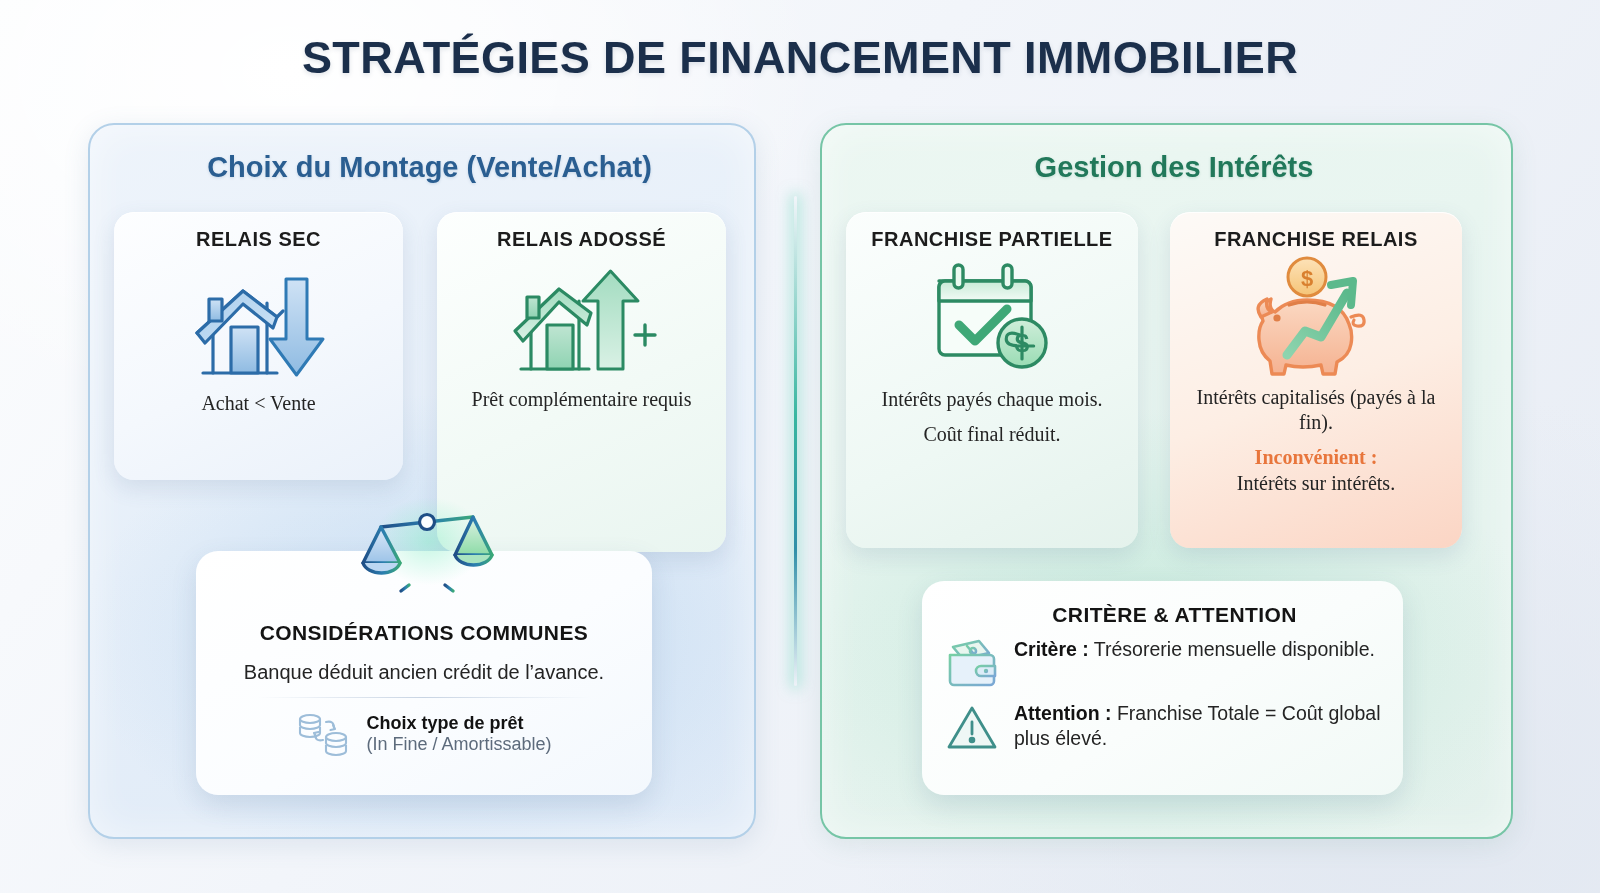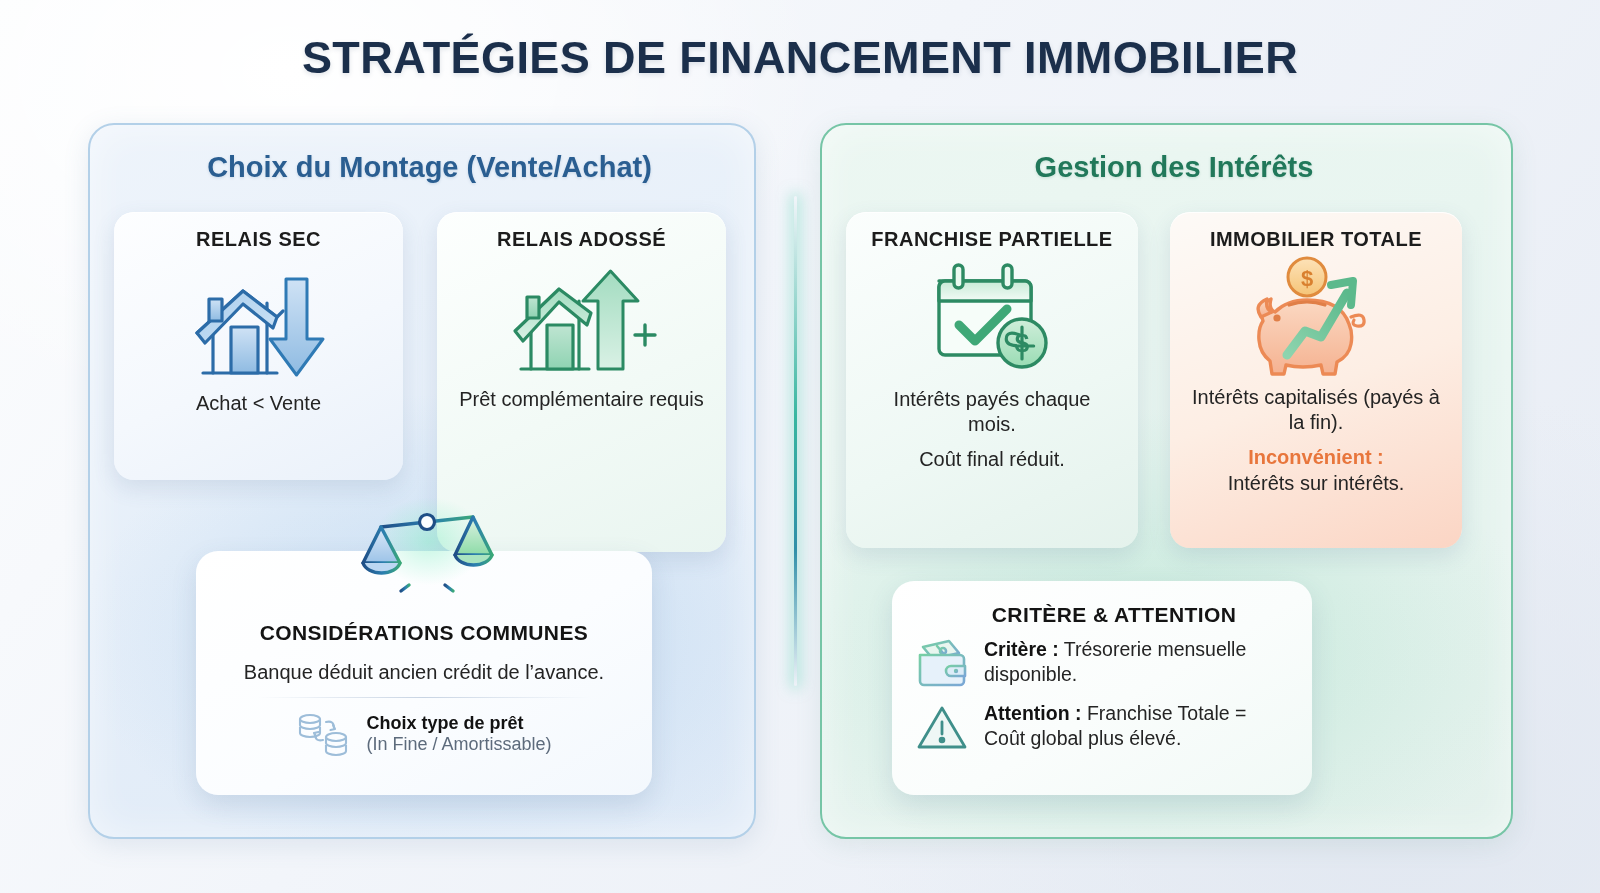--- a/index.html
+++ b/index.html
@@ -76,21 +76,21 @@
   }
   .card-title{
     font-size:20px;font-weight:bold;color:#1c1c1c;letter-spacing:0.5px;
     text-align:center;margin-bottom:4px;
   }
   .card-icon{flex:0 0 auto;display:flex;align-items:center;justify-content:center;}
   .card-body{
     font-size:20px;color:#242424;text-align:center;line-height:1.26;
     margin-top:6px;
   }
-  .card-body p{margin:0 8px 10px;}
+  .card-body p{margin:0 8px 10px;font-family:Liberation Serif, serif;}
   .card-body p:last-child{margin-bottom:0;}
   .warn{color:#e8763c;font-weight:bold;}
 
   #card-relais-sec{
     left:114px;top:212px;width:289px;height:268px;
     background:linear-gradient(155deg,#fdfeff 0%,#f4f8fd 55%,#eaf1fa 100%);
   }
   #card-relais-adosse{
     left:437px;top:212px;width:289px;height:340px;
     background:linear-gradient(155deg,#fdfffe 0%,#f2faf6 55%,#e9f5f0 100%);
@@ -109,21 +109,21 @@
     position:absolute;box-sizing:border-box;border-radius:22px;
     box-shadow:0 10px 26px rgba(70,100,140,0.15);
     padding:20px 22px 18px;
   }
   #summary-left{
     left:196px;top:551px;width:456px;height:244px;
     background:linear-gradient(150deg,#ffffff 0%,#fbfdff 55%,#f3f8fd 100%);
     text-align:center;
   }
   #summary-right{
-    left:892px;top:581px;width:420px;height:214px;
+    left:922px;top:581px;width:481px;height:214px;
     background:linear-gradient(150deg,#ffffff 0%,#fafdfc 55%,#f1f9f6 100%);
   }
   .summary-title{
     font-size:21px;font-weight:bold;color:#141414;letter-spacing:0.4px;
   }
   #summary-left .summary-title{margin:50px 0 14px;}
   .summary-line{font-size:20px;color:#242424;line-height:1.3;margin-bottom:12px;}
   .summary-rule{
     height:1px;background:linear-gradient(90deg,rgba(180,195,215,0) 0%,#c8d4e3 50%,rgba(180,195,215,0) 100%);
     margin:6px 40px 12px;
@@ -344,21 +344,21 @@
         <text x="95" y="97" font-family="'Liberation Sans',sans-serif" font-size="26" font-weight="bold" fill="#2d8a63" text-anchor="middle">$</text>
       </svg>
     </div>
     <div class="card-body">
       <p>Intérêts payés chaque mois.</p>
       <p>Coût final réduit.</p>
     </div>
   </div>
 
   <div class="card" id="card-franchise-totale">
-    <div class="card-title">IMMOBILIER TOTALE</div>
+    <div class="card-title">FRANCHISE RELAIS</div>
     <div class="card-icon">
       <svg width="150" height="124" viewBox="0 0 150 124">
         <defs>
           <linearGradient id="pigg" x1="0" y1="0" x2="0" y2="1">
             <stop offset="0%" stop-color="#fbd9c3"></stop>
               <stop offset="100%" stop-color="#f5b291"></stop>
           </linearGradient>
           <linearGradient id="arrg" x1="0" y1="1" x2="1" y2="0">
             <stop offset="0%" stop-color="#8ed4ae"></stop>
               <stop offset="100%" stop-color="#5cb98c"></stop>

